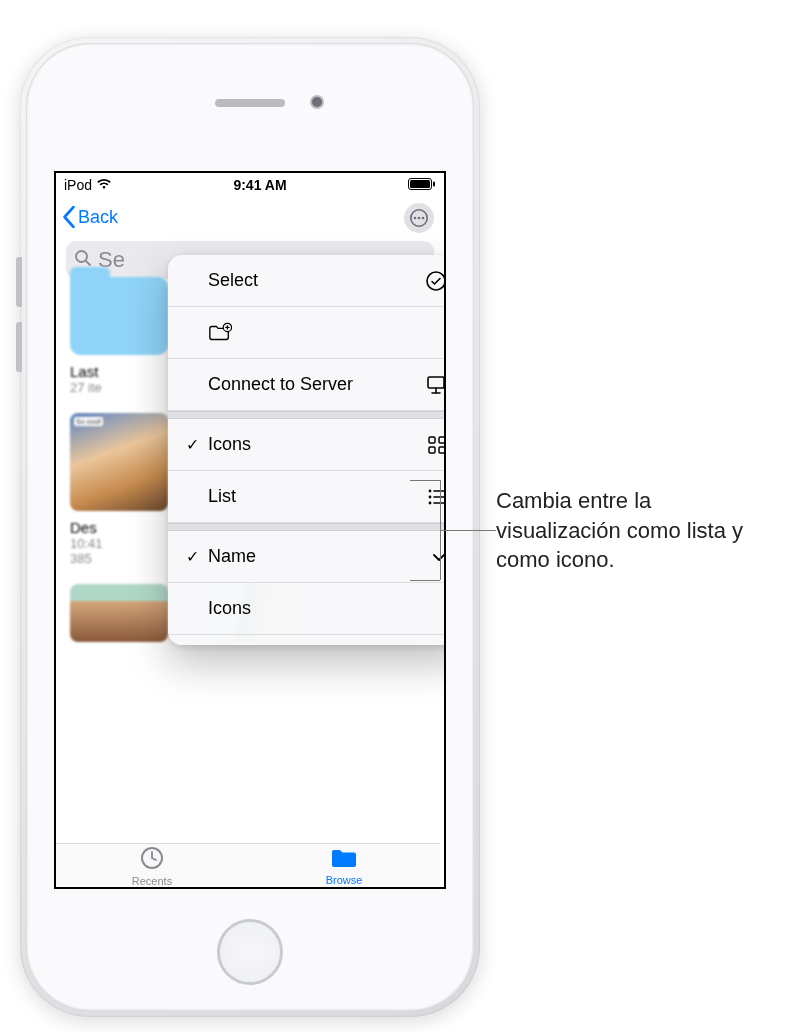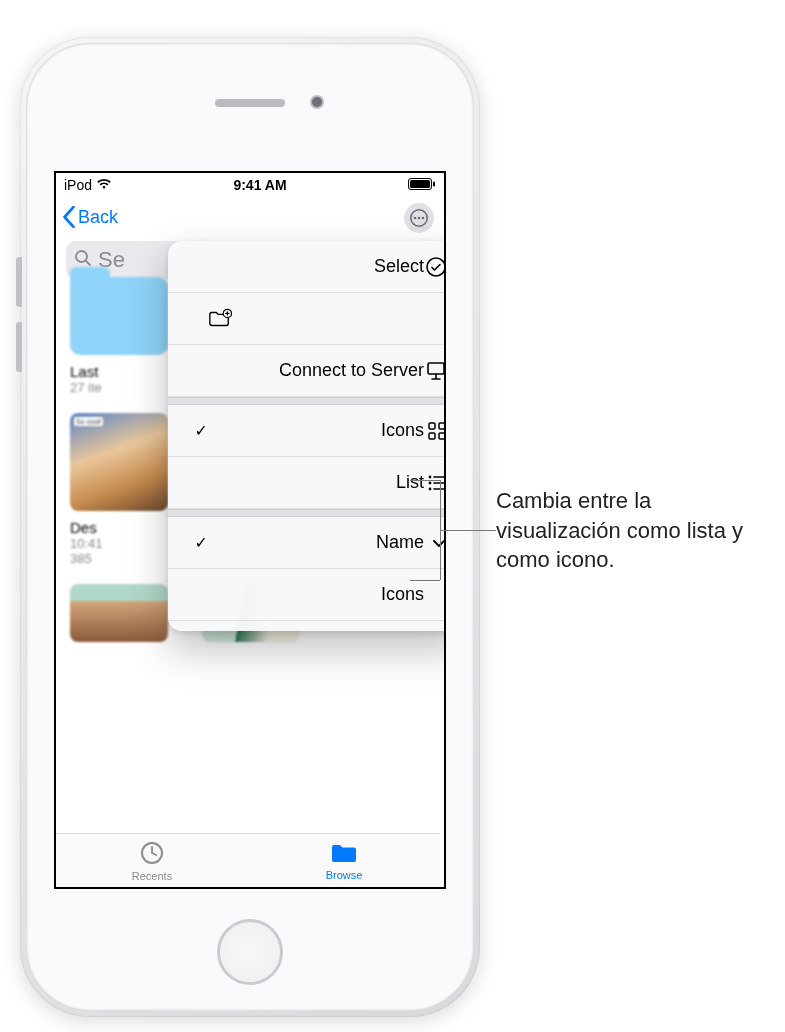--- a/index.html
+++ b/index.html
@@ -114,39 +114,38 @@
     .folder-icon::before {
       content:""; position:absolute; left:0; top:-10px; width:40px; height:20px;
       background:#8fd3f8; border-radius: 6px 6px 0 0;
     }
     .tile-label { font-size: 15px; margin-top:8px; color:#000; white-space:nowrap; overflow:hidden; text-overflow:ellipsis; }
     .tile-sub { font-size: 13px; color:#8a8a8f; }
     .thumb { width:98px; height:98px; border-radius:8px; background:#ccc; display:block; }
 
     
     .tabbar {
-      position: absolute; bottom:0; left:0; right:4px; height: 54px;
+      position: absolute; bottom:0; left:0; right:4px; height: 44px;
       background: rgba(248,248,250,0.92);
       border-top:1px solid rgba(0,0,0,0.12);
       display:flex;
     }
     .tab { flex:1; display:flex; flex-direction:column; align-items:center; justify-content:center; gap:1px; font-size:11px; }
     .tab.inactive { color:#8a8a8f; }
     .tab.active { color:#007aff; }
 
     
     .menu {
       position: absolute;
-      left: 112px; top: 68px;
+      left: 112px; top: 82px;
       width: 298px;
       background: rgba(248,248,250,0.97);
       border-radius: 14px;
       box-shadow: 0 18px 40px rgba(0,0,0,0.25), 0 2px 6px rgba(0,0,0,0.12);
       overflow: hidden;
-      text-align: right;
     }
     .pointer {
       position:absolute; top:-8px; right:26px;
       width:0; height:0;
       border-left:9px solid transparent;
       border-right:9px solid transparent;
       border-bottom:9px solid rgba(248,248,250,0.97);
       filter: drop-shadow(0 -1px 1px rgba(0,0,0,0.08));
     }
     .menu-row {

